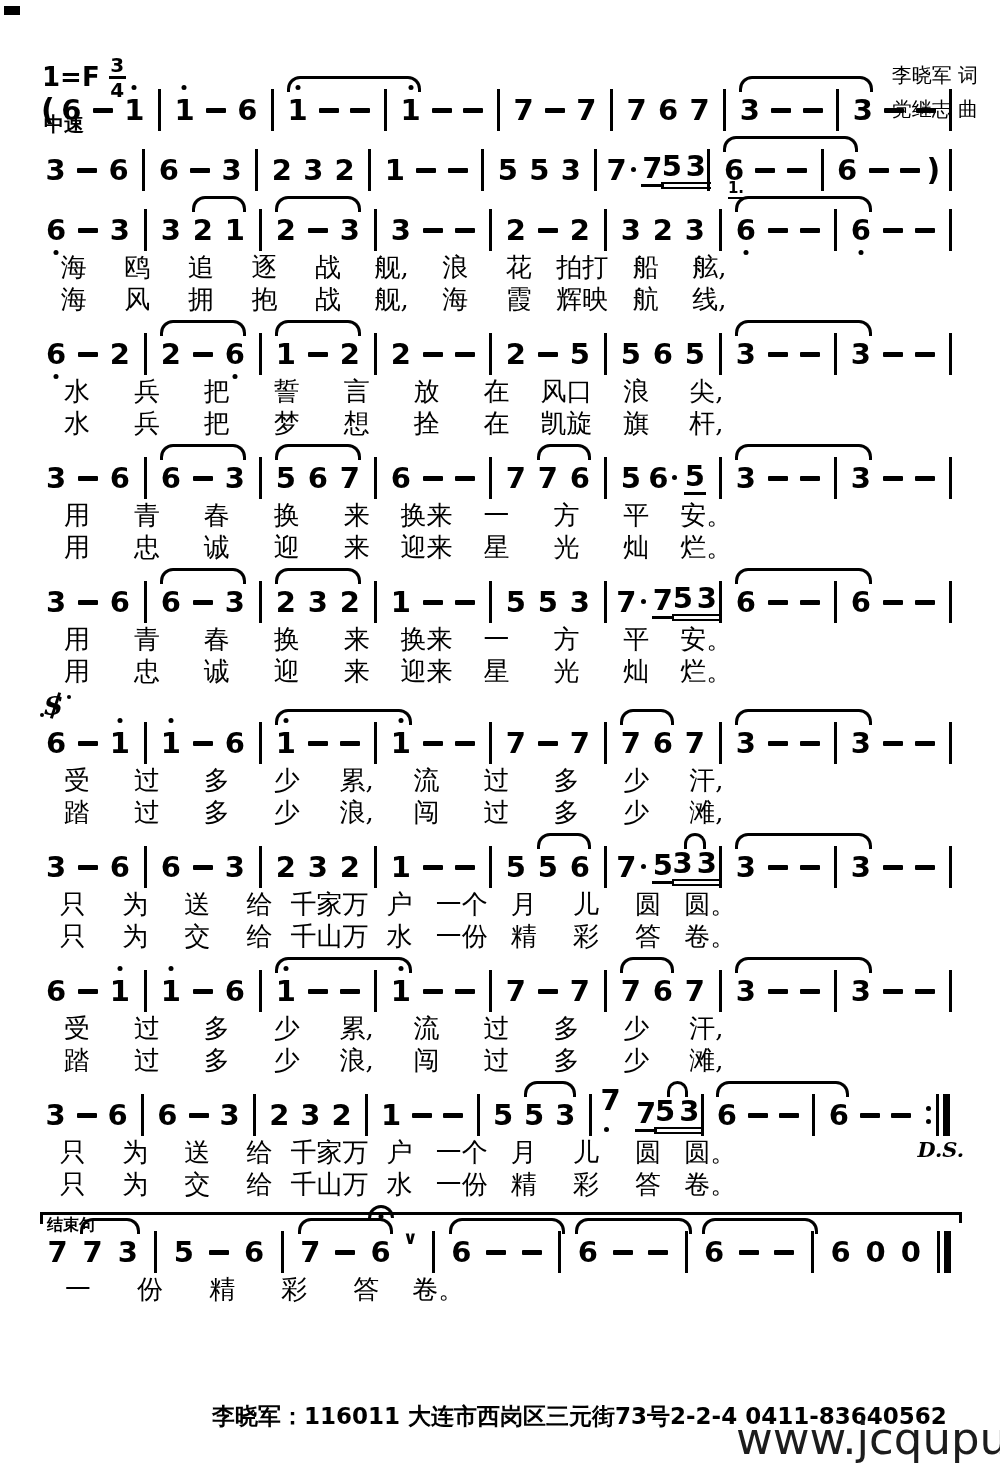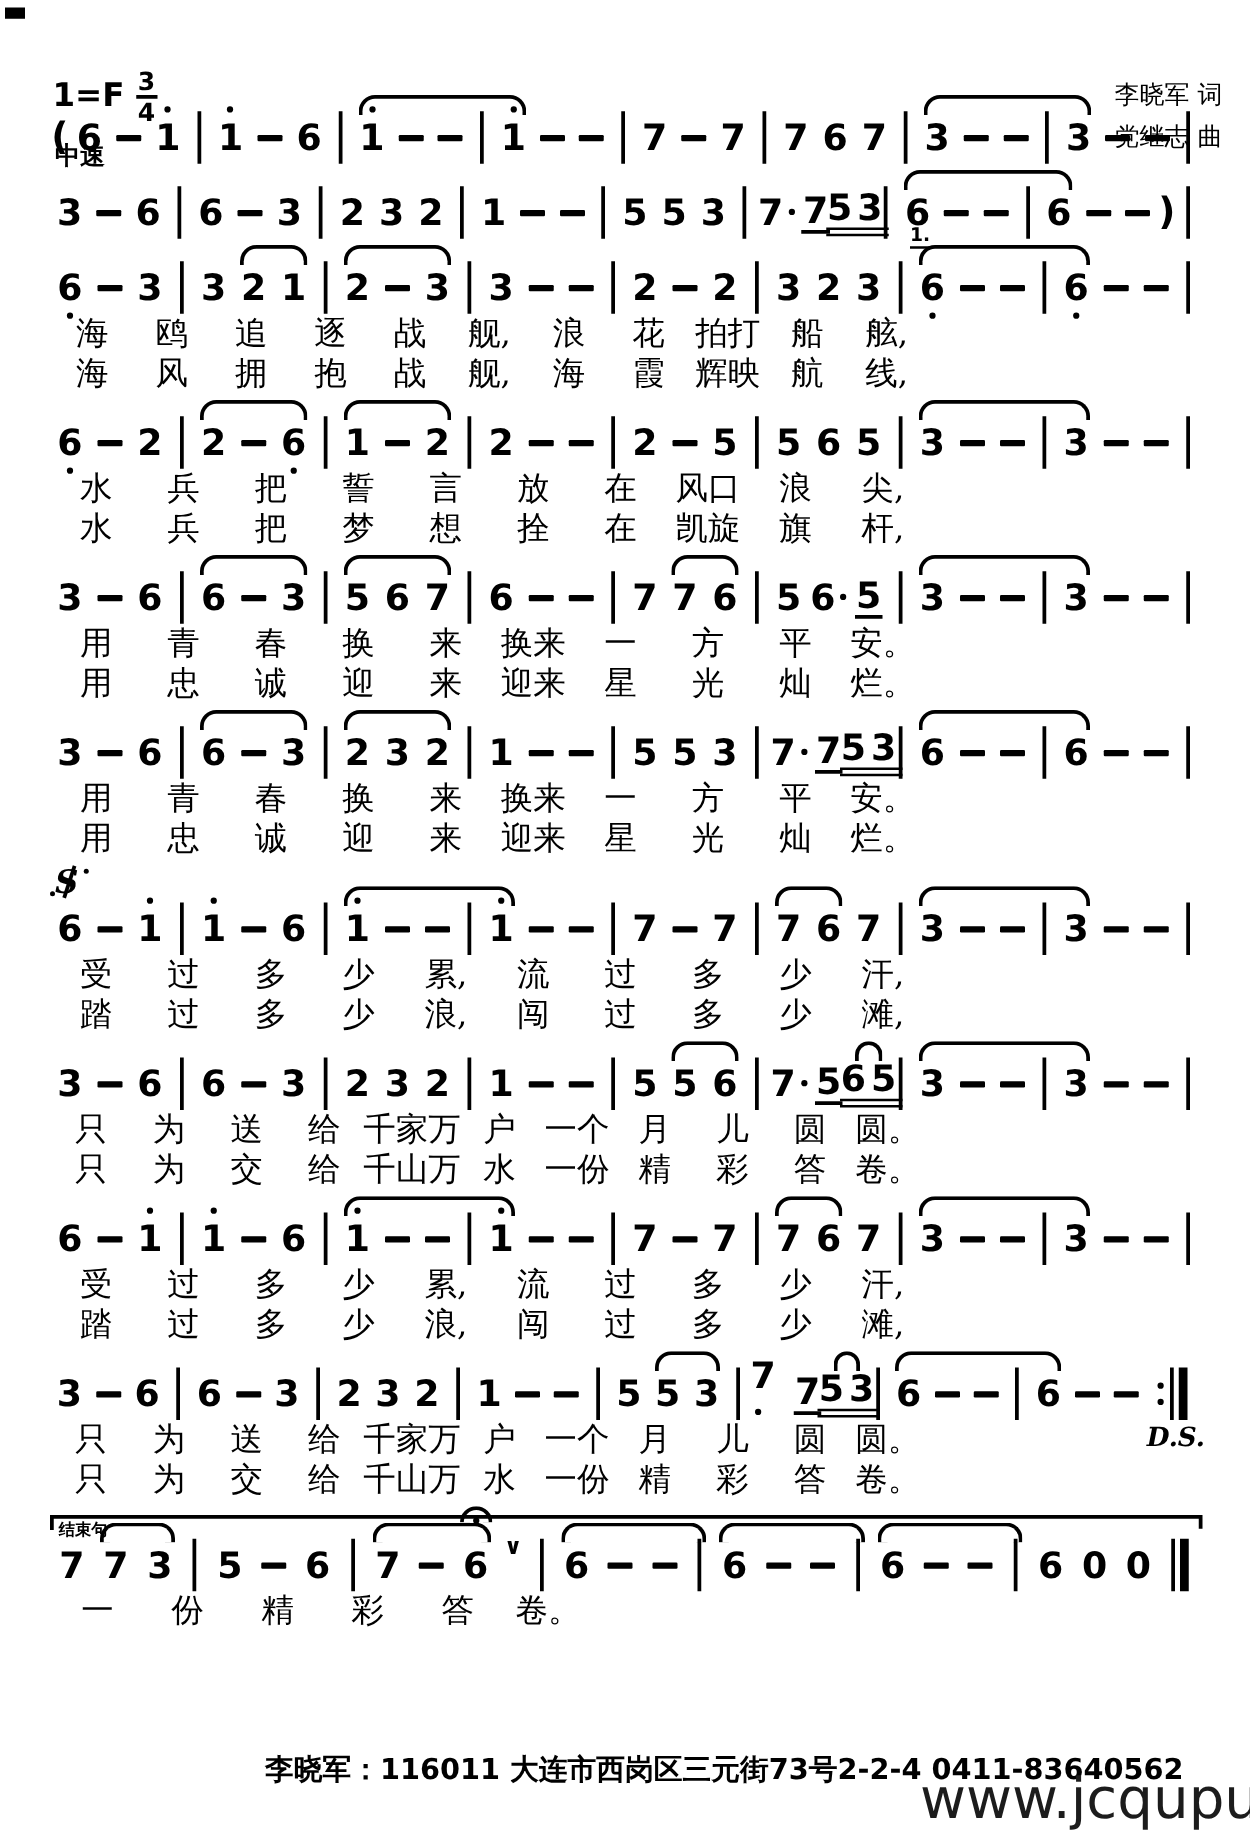--- a/index.html
+++ b/index.html
@@ -73,21 +73,21 @@
                transform:rotate(18deg); }
   .segno .sd1 { position:absolute; right:-3px; top:4px; width:4px; height:4px; border-radius:50%;
                 background:#000; }
   .segno .sd2 { position:absolute; left:-4px; bottom:4px; width:4px; height:4px; border-radius:50%;
                 background:#000; }
 
   
   .endline { position:relative; border-top:3px solid #000; height:4px; margin-top:12px; }
   .endline::before { content:''; position:absolute; left:0; top:-3px; width:3px; height:12px; background:#000; }
   .endline::after  { content:''; position:absolute; right:-2px; top:-3px; width:3px; height:11px; background:#000; }
-  .endlabel { position:absolute; left:7px; top:0; font-size:13px; font-weight:bold; line-height:19px; }
+  .endlabel { position:absolute; left:7px; top:0; font-size:16px; font-weight:bold; line-height:19px; }
   .rit { font-family:"DejaVu Serif", serif; font-style:italic; font-weight:bold; font-size:23px;
          margin:6px 0 -12px 4px; }
   .ds { position:absolute; right:-4px; top:58px; font-family:"DejaVu Serif", serif;
         font-style:italic; font-weight:bold; font-size:21px; }
 
   
   .footer { position:absolute; left:212px; top:1396px; font-size:23px; font-weight:bold;
             line-height:41px; white-space:nowrap; }
   .phone { margin-left:42px; }
   .watermark { position:absolute; left:736px; top:1412px; font-size:45px; color:#1c1c1c;
@@ -1051,21 +1051,21 @@
               <span class="vline"></span>
             </div>
             <div class="tk" style="flex: 1 1 0px;">
               <span class="n">7<span class="augdot"></span></span>
             </div>
             <div class="tk" style="flex: 1 1 0px;">
               <span class="n u1">5</span>
             </div>
             <div class="grp arc" style="flex: 1 1 0px;">
               <div class="tk" style="flex: 1 1 0px;">
-                <span class="n u2 pair">65</span>
+                <span class="n u2 pair">33</span>
               </div>
             </div>
             <div class="tk" style="flex: 0.6 1 0px;">
               <span class="vline"></span>
             </div>
             <div class="grp arc" style="flex: 4.6 1 0px;">
               <div class="tk" style="flex: 1 1 0px;">
                 <span class="n">3</span>
               </div>
               <div class="tk" style="flex: 1 1 0px;">

